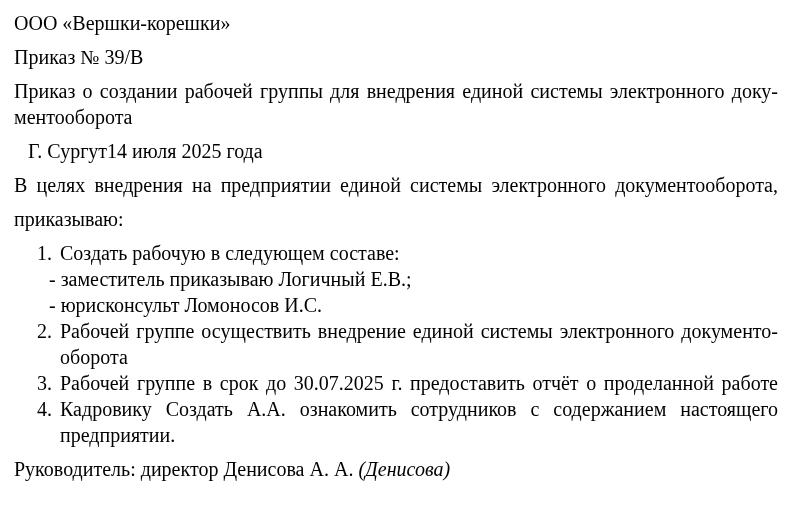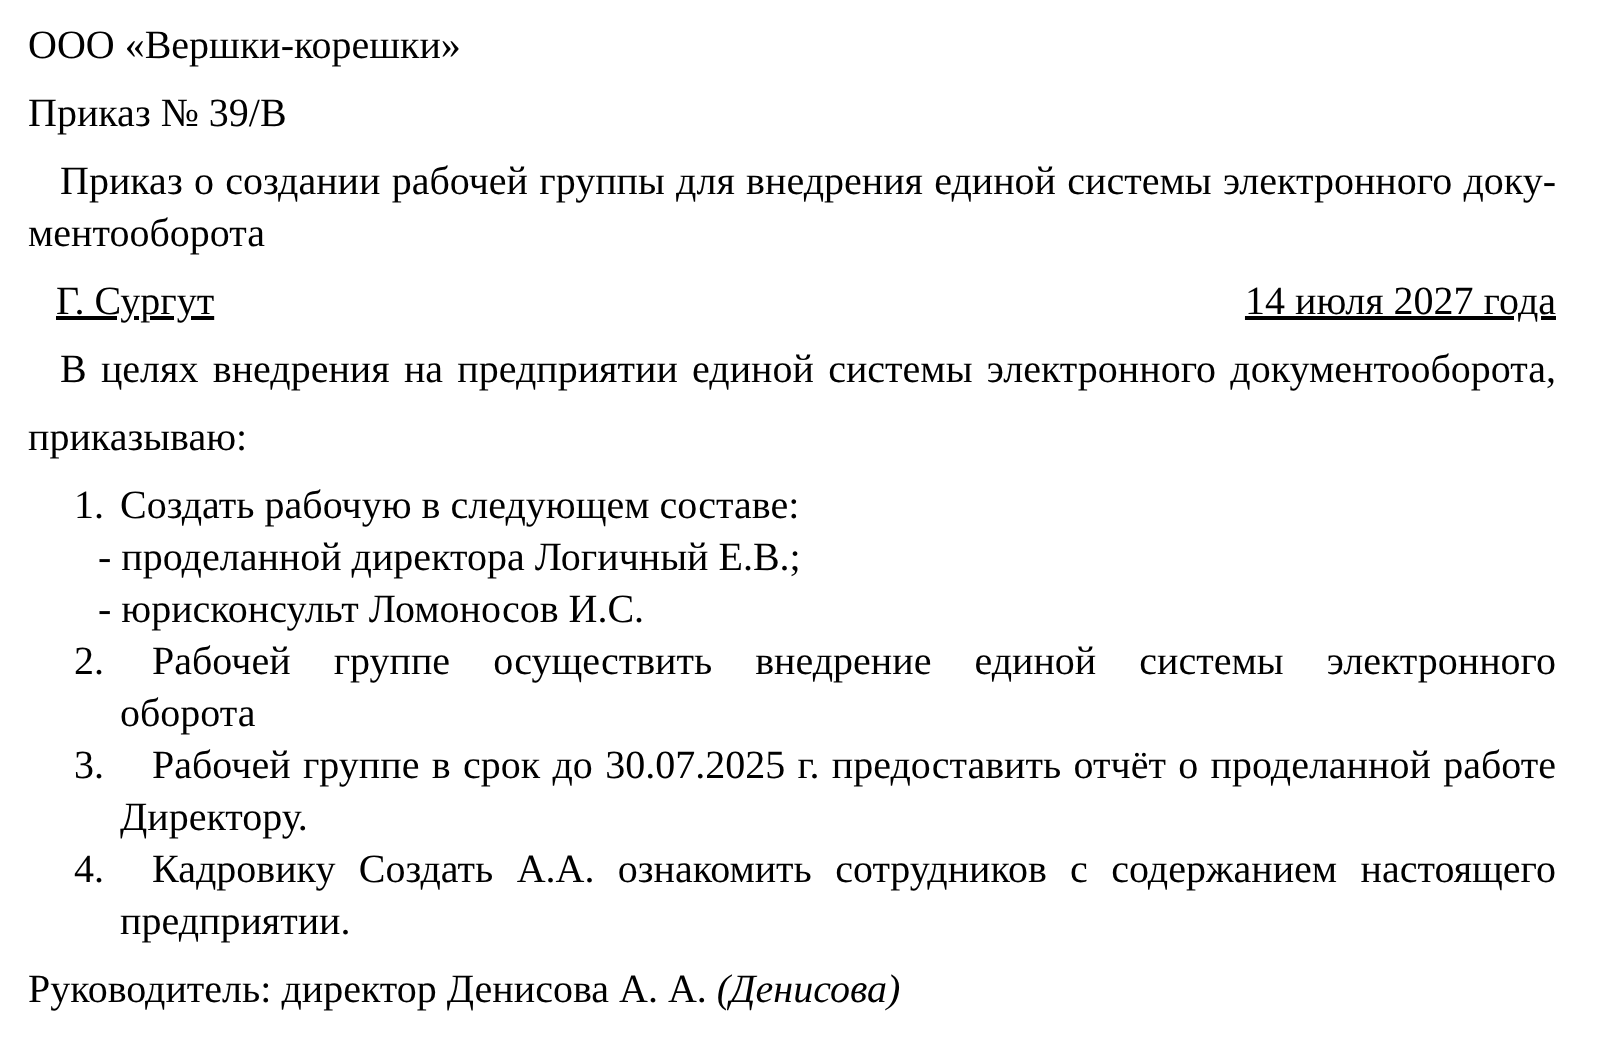--- a/index.html
+++ b/index.html
@@ -16,27 +16,24 @@
     line-height: 26px;
   }
   .block { margin: 8px 0; }
   .center { text-align: left; }
   
   .fill {
     text-align: justify;
     text-align-last: justify;
     max-height: 26px;
     overflow: hidden;
-    margin-left: 16px;
   }
   .cityline {
     display: flex;
-    justify-content: space-between;
     align-items: baseline;
-    text-decoration: underline;
   }
   .city { margin-left: 14px; }
   .list { margin: 8px 0; padding-left: 23px; }
   .item { display: flex; align-items: flex-start; }
   .num { width: 23px; flex: 0 0 23px; }
   .itext { flex: 1 1 auto; min-width: 0; }
   .sub { margin-left: -11px; }
   .sig .it { font-style: italic; margin-left: 0.25em; }
 </style>
 </head>
@@ -48,51 +45,50 @@
 
   <p class="block center">Приказ № 39/В</p>
 
   <div class="block">
     <div class="fill">Приказ о создании рабочей группы для внедрения единой системы электронного доку-</div>
     <div class="center">ментооборота</div>
   </div>
 
   <div class="block cityline">
     <span class="city">Г. Сургут</span>
-    <span>14 июля 2027 года</span>
+    <span>14 июля 2025 года</span>
   </div>
 
   <p class="block fill">В целях внедрения на предприятии единой системы электронного документооборота,</p>
 
   <p class="block">приказываю:</p>
 
   <div class="list">
 
     <div class="item">
       <span class="num">1.</span>
       <div class="itext">
         <div>Создать рабочую в следующем составе:</div>
-        <div class="sub">- проделанной директора Логичный Е.В.;</div>
+        <div class="sub">- заместитель приказываю Логичный Е.В.;</div>
         <div class="sub">- юрисконсульт Ломоносов И.С.</div>
       </div>
     </div>
 
     <div class="item">
       <span class="num">2.</span>
       <div class="itext">
         <div class="fill">Рабочей группе осуществить внедрение единой системы электронного документо-</div>
         <div>оборота</div>
       </div>
     </div>
 
     <div class="item">
       <span class="num">3.</span>
       <div class="itext">
         <div class="fill">Рабочей группе в срок до 30.07.2025 г. предоставить отчёт о проделанной работе</div>
-        <div>Директору.</div>
       </div>
     </div>
 
     <div class="item">
       <span class="num">4.</span>
       <div class="itext">
         <div class="fill">Кадровику Создать А.А. ознакомить сотрудников с содержанием настоящего</div>
         <div>предприятии.</div>
       </div>
     </div>

